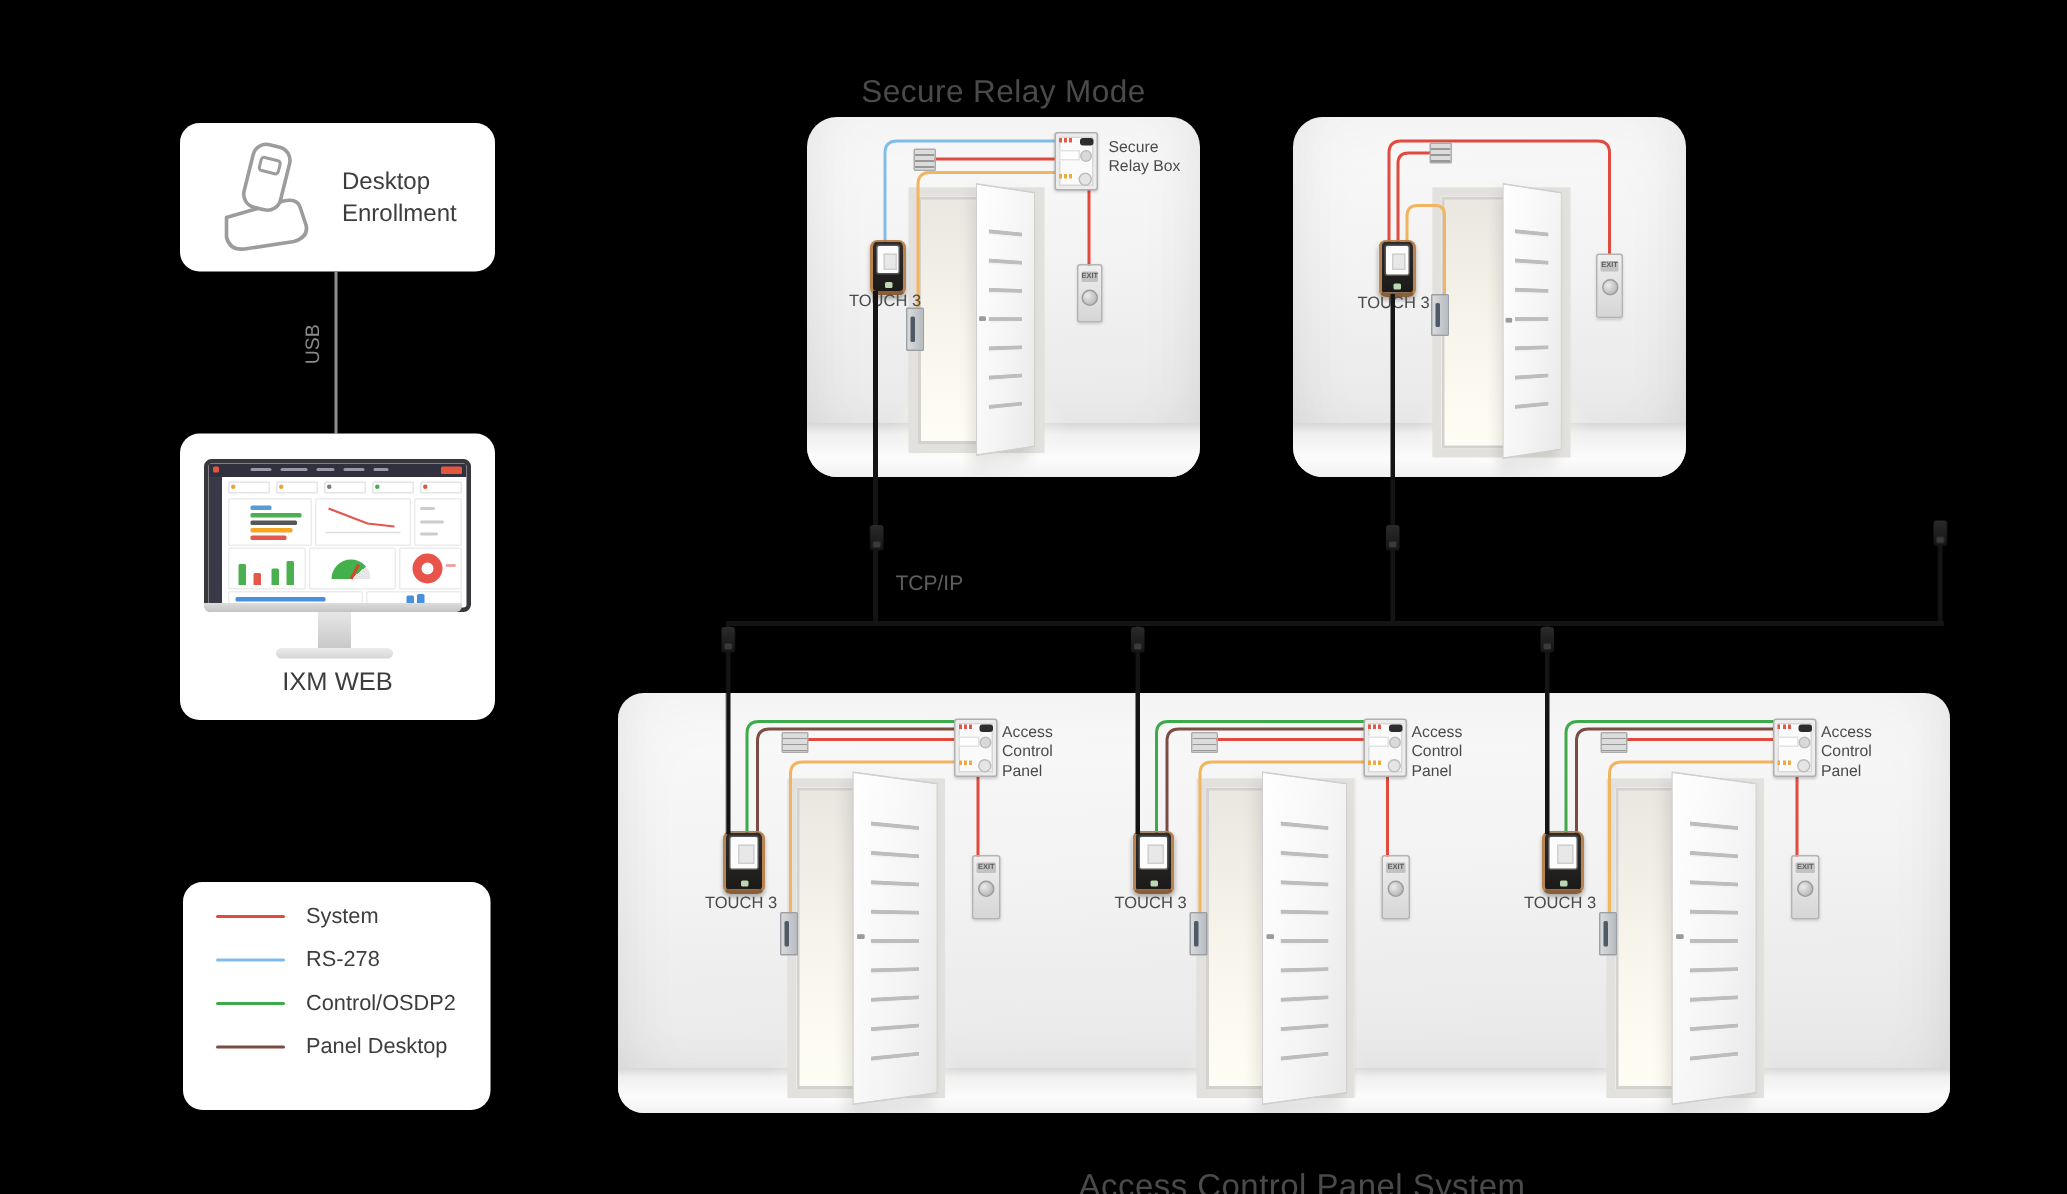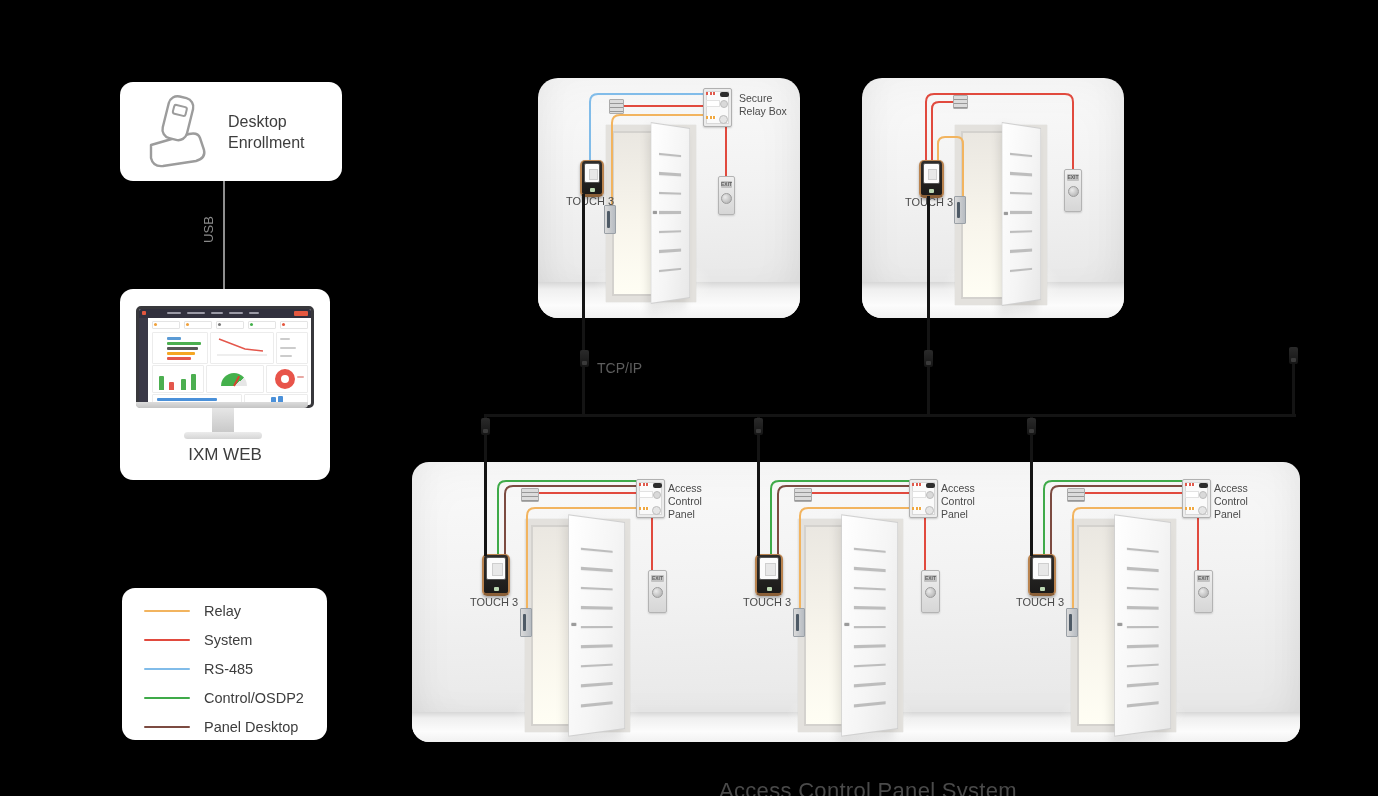--- a/index.html
+++ b/index.html
@@ -97,21 +97,21 @@
   
   .cable{position:absolute;background:var(--c-cable,#141414);z-index:15;}
   .plug{position:absolute;width:9px;height:17px;background:linear-gradient(180deg,#2a2a2a,#151515);border-radius:2px;z-index:16;}
   .plug::after{content:"";position:absolute;left:2px;right:2px;bottom:2px;height:4px;background:#3a3a3a;border-radius:1px;}
 </style>
 </head>
 <body>
 
 <div class="stage">
 
-  <div class="card" style="left:120px;top:82px;width:210px;height:99px;padding-left:12px;">
+  <div class="card" style="left:120px;top:82px;width:210px;height:99px;">
     <svg class="abs" style="left:22px;top:12px;" width="74" height="76" viewBox="0 0 74 76">
       <path d="M9 51 L47 40 Q56 38 58 44 L62 56 Q64 64 54 67 L21 72 Q11 73 9 64 Z" fill="#fff" stroke="#9c9c9c" stroke-width="2.4" stroke-linejoin="round"></path>
       <g transform="rotate(14 37 26)">
         <rect x="23" y="3" width="25" height="43" rx="9" fill="#fff" stroke="#9c9c9c" stroke-width="2.4"></rect>
         <rect x="29" y="12" width="13" height="9" rx="2" fill="#fff" stroke="#9c9c9c" stroke-width="2"></rect>
       </g>
     </svg>
     <div class="abs card-text" style="left:108px;top:30px;width:95px;">Desktop Enrollment</div>
   </div>
 
@@ -186,43 +186,40 @@
       </div>
     </div>
     <div class="mchin" style="left:16px;top:113px;width:172px;height:6px;"></div>
     <div class="mstand" style="left:92px;top:119px;width:22px;height:24px;"></div>
     <div class="mbase" style="left:64px;top:143px;width:78px;height:7px;"></div>
     <div class="ixm-label" style="top:156px;">IXM WEB</div>
   </div>
 
   <div class="card" style="left:122px;top:588px;width:205px;height:152px;padding-top:8px;box-sizing:border-box;">
     <div class="legend-row">
-      <span class="legend-swatch" style="background: rgb(242, 180, 95);"></span>
-      <span class="legend-label">Relay</span>
-    </div>
-    <div class="legend-row">
       <span class="legend-swatch" style="background: rgb(225, 74, 62);"></span>
       <span class="legend-label">System</span>
     </div>
     <div class="legend-row">
       <span class="legend-swatch" style="background: rgb(129, 188, 233);"></span>
-      <span class="legend-label">RS-485</span>
+      <span class="legend-label">RS-278</span>
     </div>
     <div class="legend-row">
       <span class="legend-swatch" style="background: rgb(63, 170, 73);"></span>
       <span class="legend-label">Control/OSDP2</span>
     </div>
     <div class="legend-row">
       <span class="legend-swatch" style="background: rgb(124, 75, 65);"></span>
       <span class="legend-label">Panel Desktop</span>
     </div>
   </div>
 
+  <div class="mode-title" style="left:538px;top:50px;width:262px;">Secure Relay Mode</div>
   <div class="caption" style="left:424px;top:750px;width:888px;margin-top:28px;">Access Control Panel System</div>
-  <div class="tcpip" style="left:597px;top:360px;">TCP/IP</div>
+  <div class="tcpip" style="left:597px;top:380px;">TCP/IP</div>
 
   <div class="panel" style="left:538px;top:78px;width:262px;height:240px;">
     <div class="floor" style="height:36px;"></div>
     <div class="spill" style="left:55px;top:190px;width:120px;height:46px;"></div>
     <div class="frame" style="left:68px;top:47px;width:78px;height:165px;"></div>
     <div class="leaf" style="left:88px;top:50px;width:62px;height:168px;transform:perspective(800px) rotateY(55deg);"></div>
     <svg class="wires" width="262" height="240">
       <path d="M52,83 L52,24 Q52,16 60,16 L166,16" style="stroke:var(--c-rs485);"></path>
       <path d="M84,28 L166,28" style="stroke:var(--c-input);"></path>
       <path d="M166,37 L82,37 Q74,37 74,45 L74,128" style="stroke:var(--c-relay);"></path>

